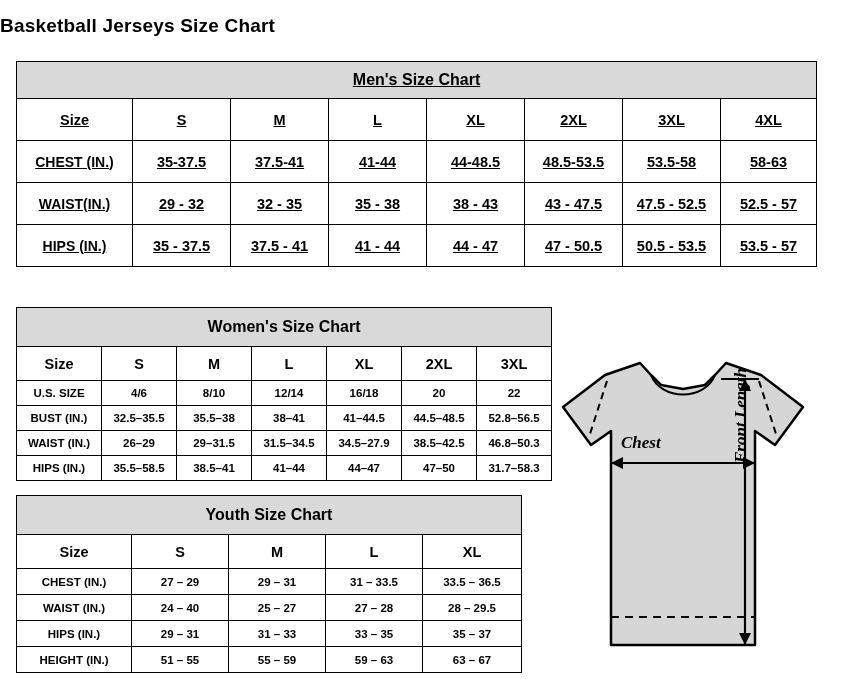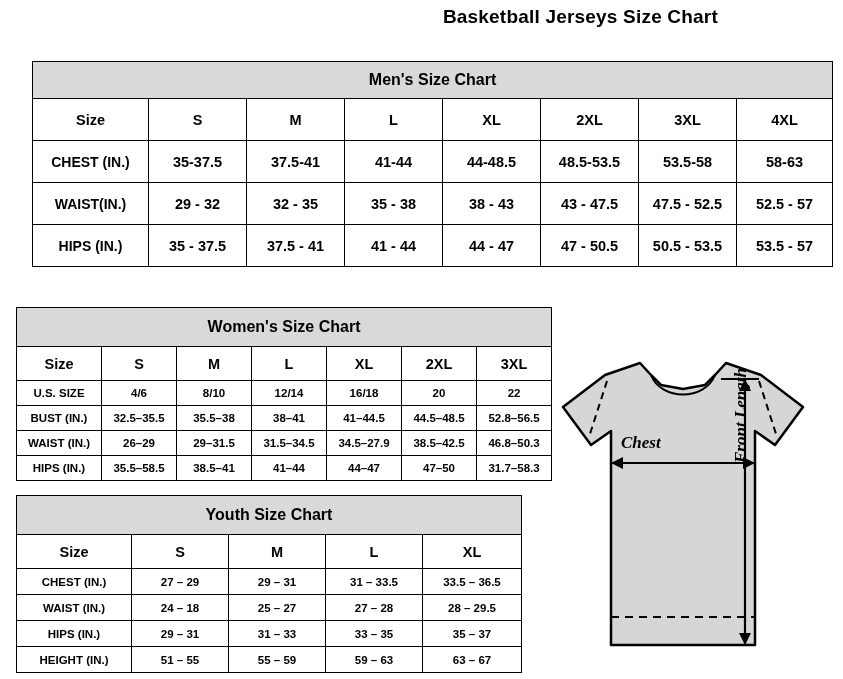--- a/index.html
+++ b/index.html
@@ -10,24 +10,24 @@
   body {
     width: 843px;
     height: 679px;
     font-family: "Liberation Sans", sans-serif;
     color: #000000;
     position: relative;
     overflow: hidden;
   }
   .page-title {
     position: absolute;
-    top: 6px;
+    top: 15px;
     left: 0;
     width: 718px;
-    text-align: right;
+    text-align: left;
     font-size: 19px;
     font-weight: bold;
     letter-spacing: 0.2px;
   }
 
   table.sizetable {
     border-collapse: collapse;
     table-layout: fixed;
     background: #ffffff;
   }
@@ -46,23 +46,24 @@
     height: 34px;
   }
   .hdr-cell {
     height: 36px;
     font-size: 15px;
   }
 
   
   #mens-chart {
     position: absolute;
-    left: 32px;
+    left: 16px;
     top: 61px;
     width: 800px;
+    text-decoration: underline;
   }
   #mens-chart .caption-cell { font-size: 16px; height: 36px; }
   #mens-chart th, #mens-chart td { font-size: 14.5px; height: 41px; }
   #mens-chart .rowlabel { font-size: 14px; }
 
   
   #womens-chart {
     position: absolute;
     left: 16px;
     top: 299px;
@@ -261,21 +262,21 @@
     </tr>
     <tr>
       <td class="rowlabel">CHEST (IN.)</td>
       <td>27 – 29</td>
       <td>29 – 31</td>
       <td>31 – 33.5</td>
       <td>33.5 – 36.5</td>
     </tr>
     <tr>
       <td class="rowlabel">WAIST  (IN.)</td>
-      <td>24 – 18</td>
+      <td>24 – 40</td>
       <td>25 – 27</td>
       <td>27 – 28</td>
       <td>28 – 29.5</td>
     </tr>
     <tr>
       <td class="rowlabel">HIPS  (IN.)</td>
       <td>29 – 31</td>
       <td>31 – 33</td>
       <td>33 – 35</td>
       <td>35 – 37</td>

